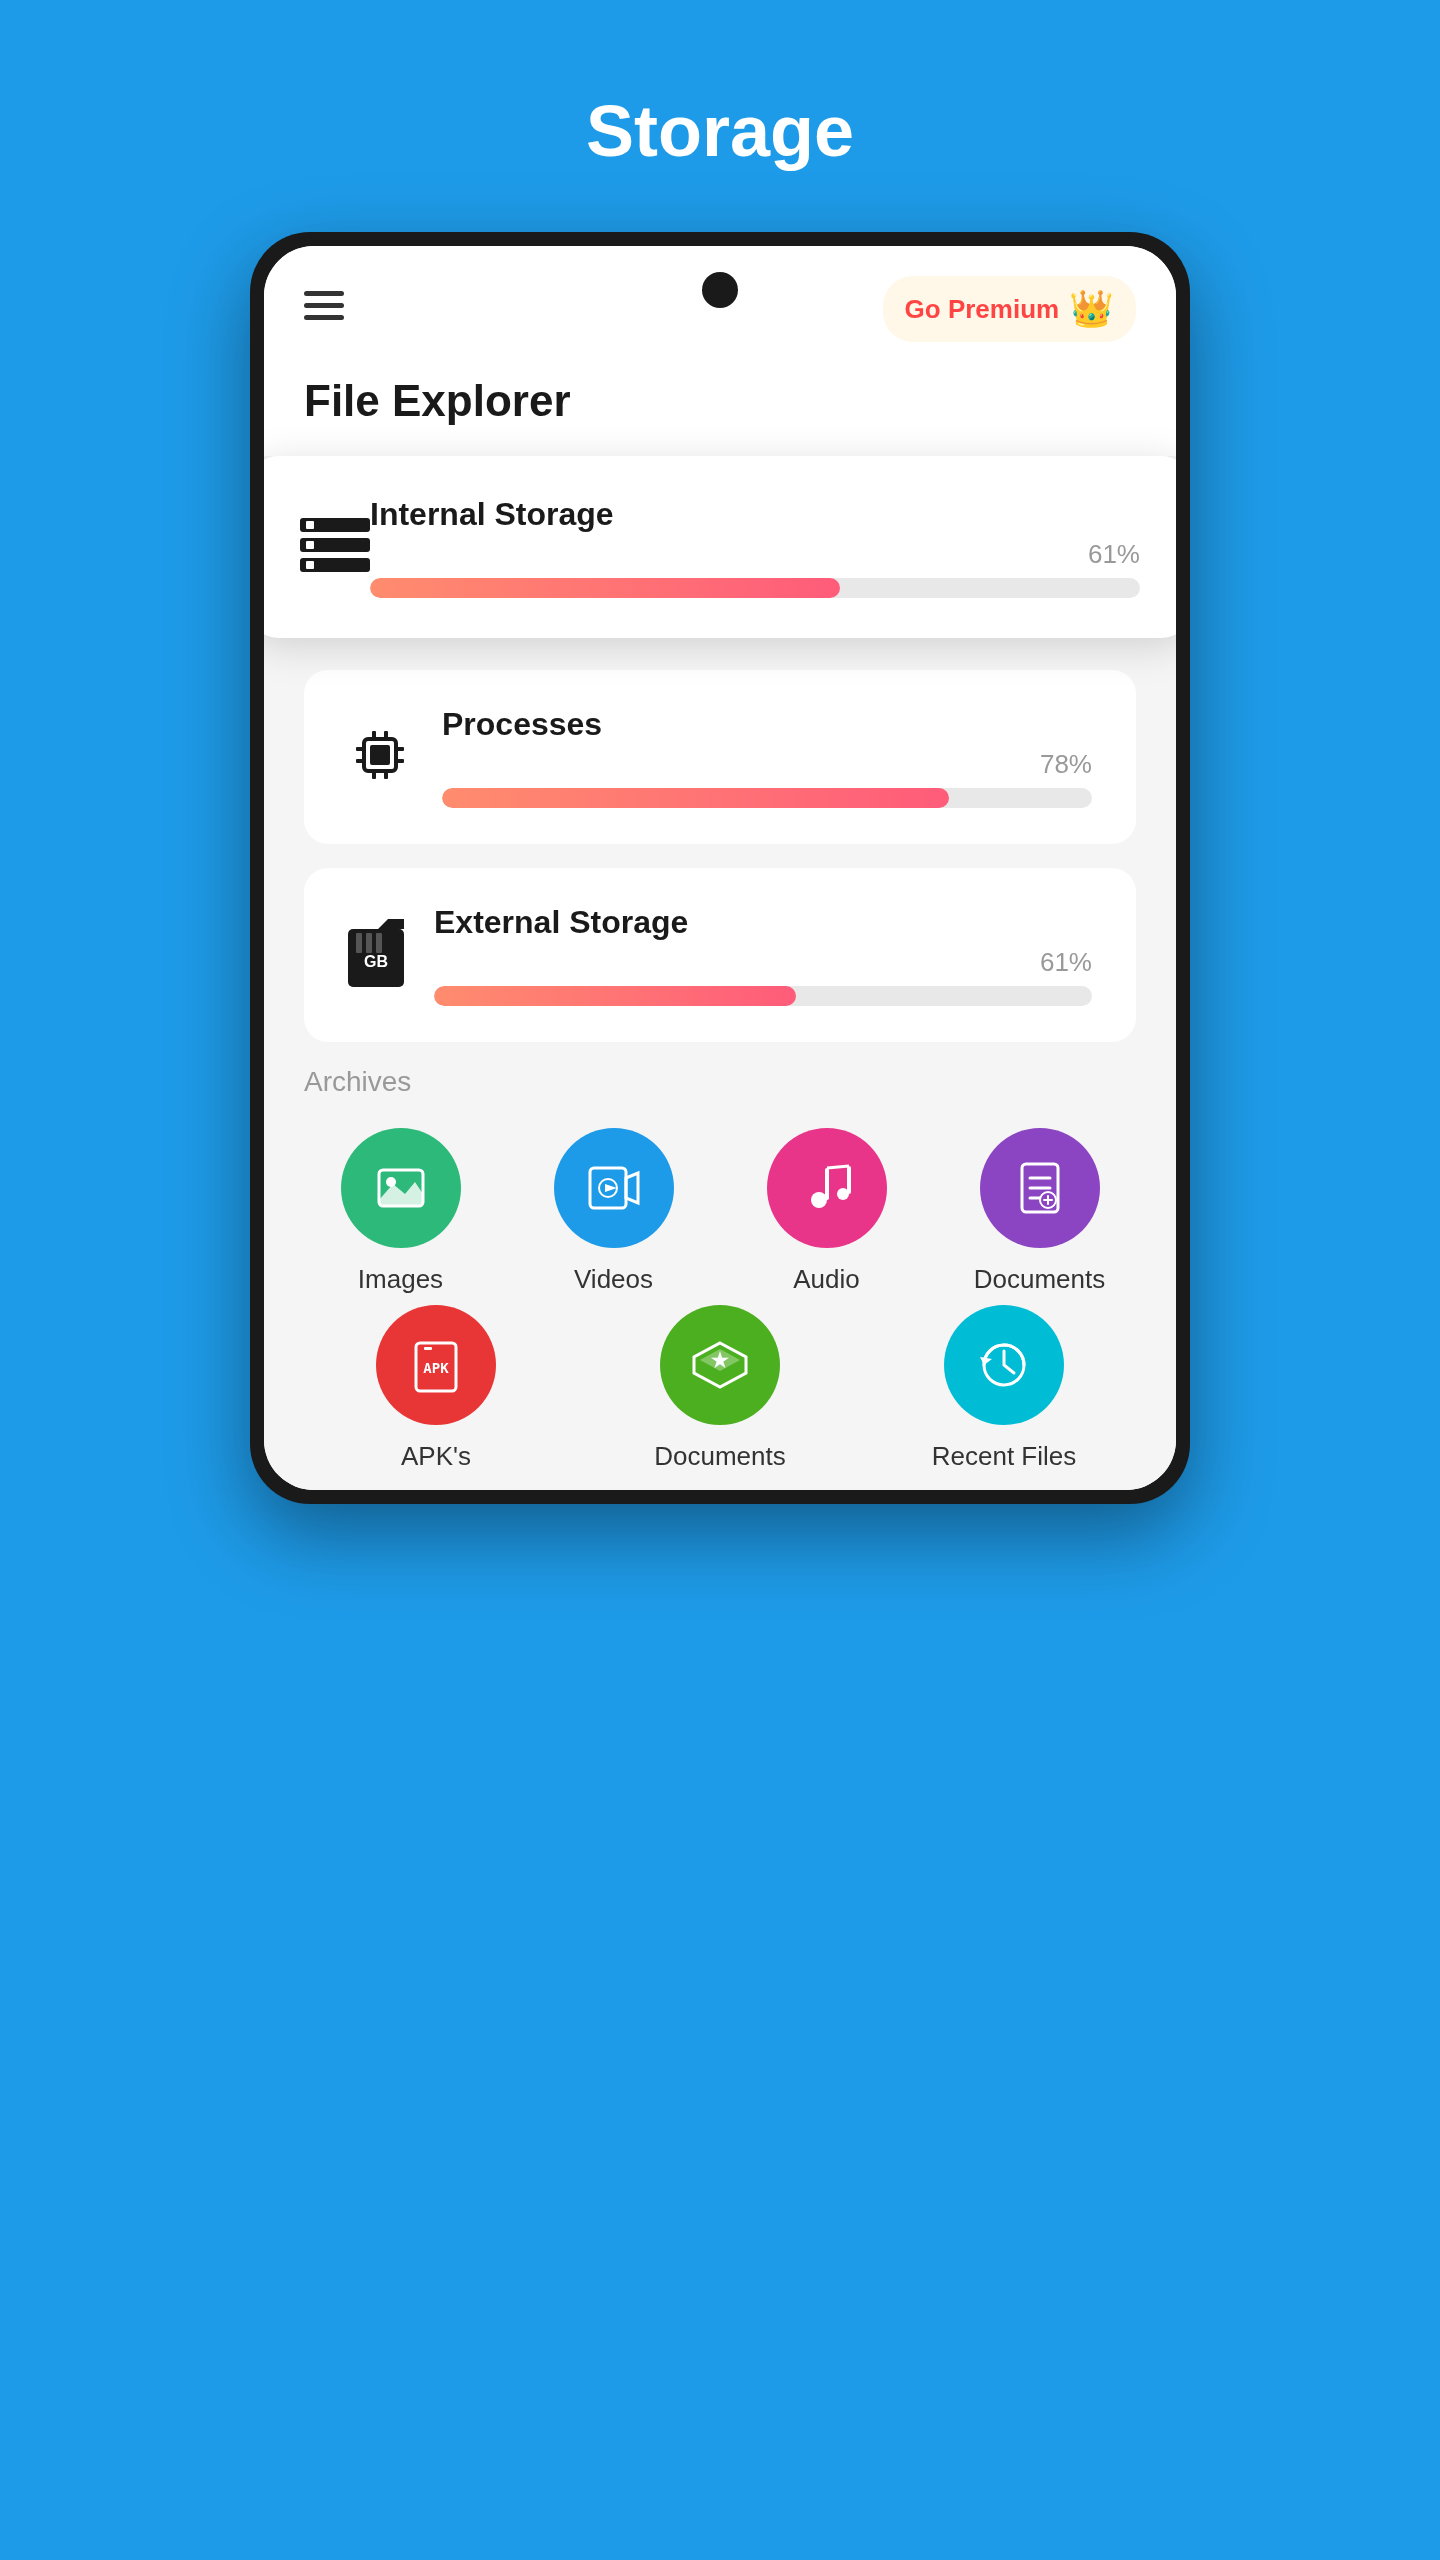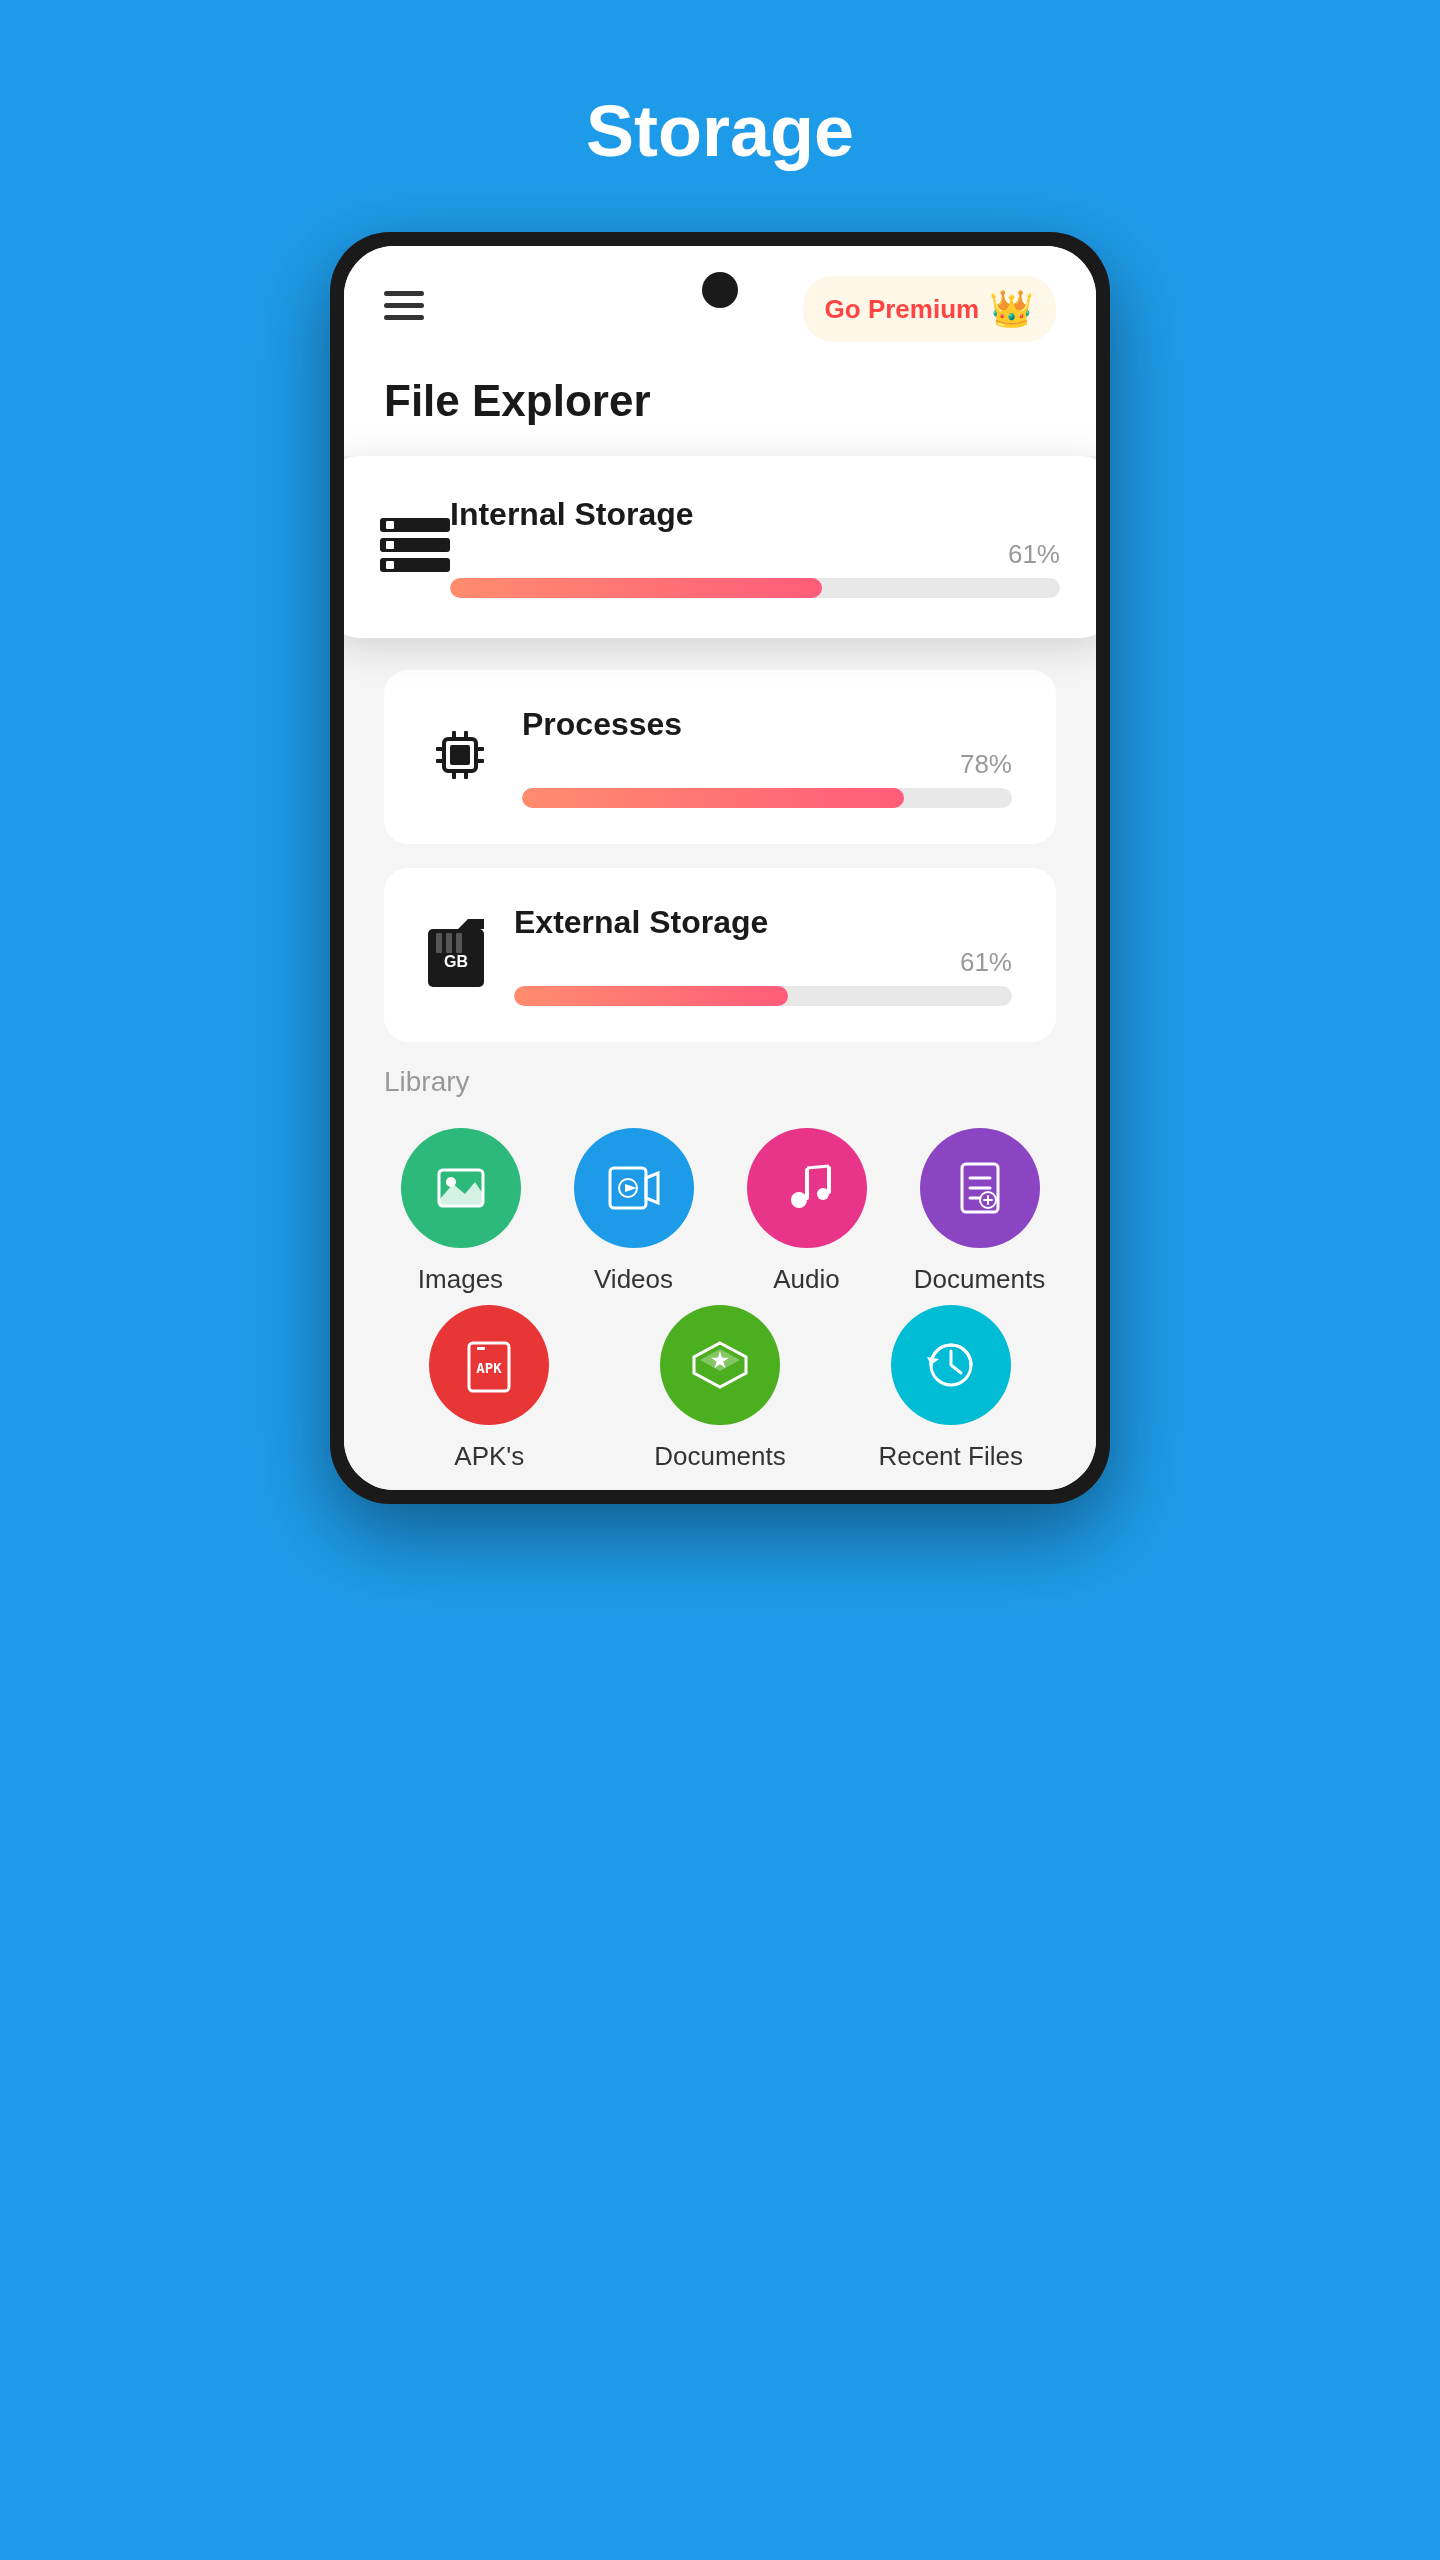--- a/index.html
+++ b/index.html
@@ -18,21 +18,21 @@
     .page-title {
       color: white;
       font-size: 72px;
       font-weight: 700;
       margin-top: 90px;
       margin-bottom: 60px;
     }
 
     
     .phone-shell {
-      width: 780px;
+      width: 940px;
       background: #1a1a1a;
       border-radius: 60px;
       padding: 14px;
       box-shadow: 0 30px 80px rgba(0,0,0,0.4);
       position: relative;
     }
 
     .phone-screen {
       background: #f5f5f5;
       border-radius: 50px;
@@ -286,21 +286,21 @@
         </div>
         <div class="storage-info">
           <div class="storage-label">External Storage</div>
           <div class="storage-percent">61%</div>
           <div class="progress-bar-container">
             <div class="progress-bar-fill" style="width: 55%"></div>
           </div>
         </div>
       </div>
 
-      <div class="library-label">Library</div>
+      <div class="library-label">Archives</div>
 
       <div class="library-grid">
 
         <div class="library-item">
           <div class="lib-icon-circle" style="background: #2CB97A;">
             <svg width="60" height="60" viewBox="0 0 60 60" fill="none">
               <rect x="8" y="12" width="44" height="36" rx="4" fill="none" stroke="white" stroke-width="3"></rect>
               <circle cx="20" cy="24" r="5" fill="white"></circle>
               <polyline points="8,42 22,26 34,36 44,24 52,36 52,48 8,48" fill="white" opacity="0.8"></polyline>
             </svg>

